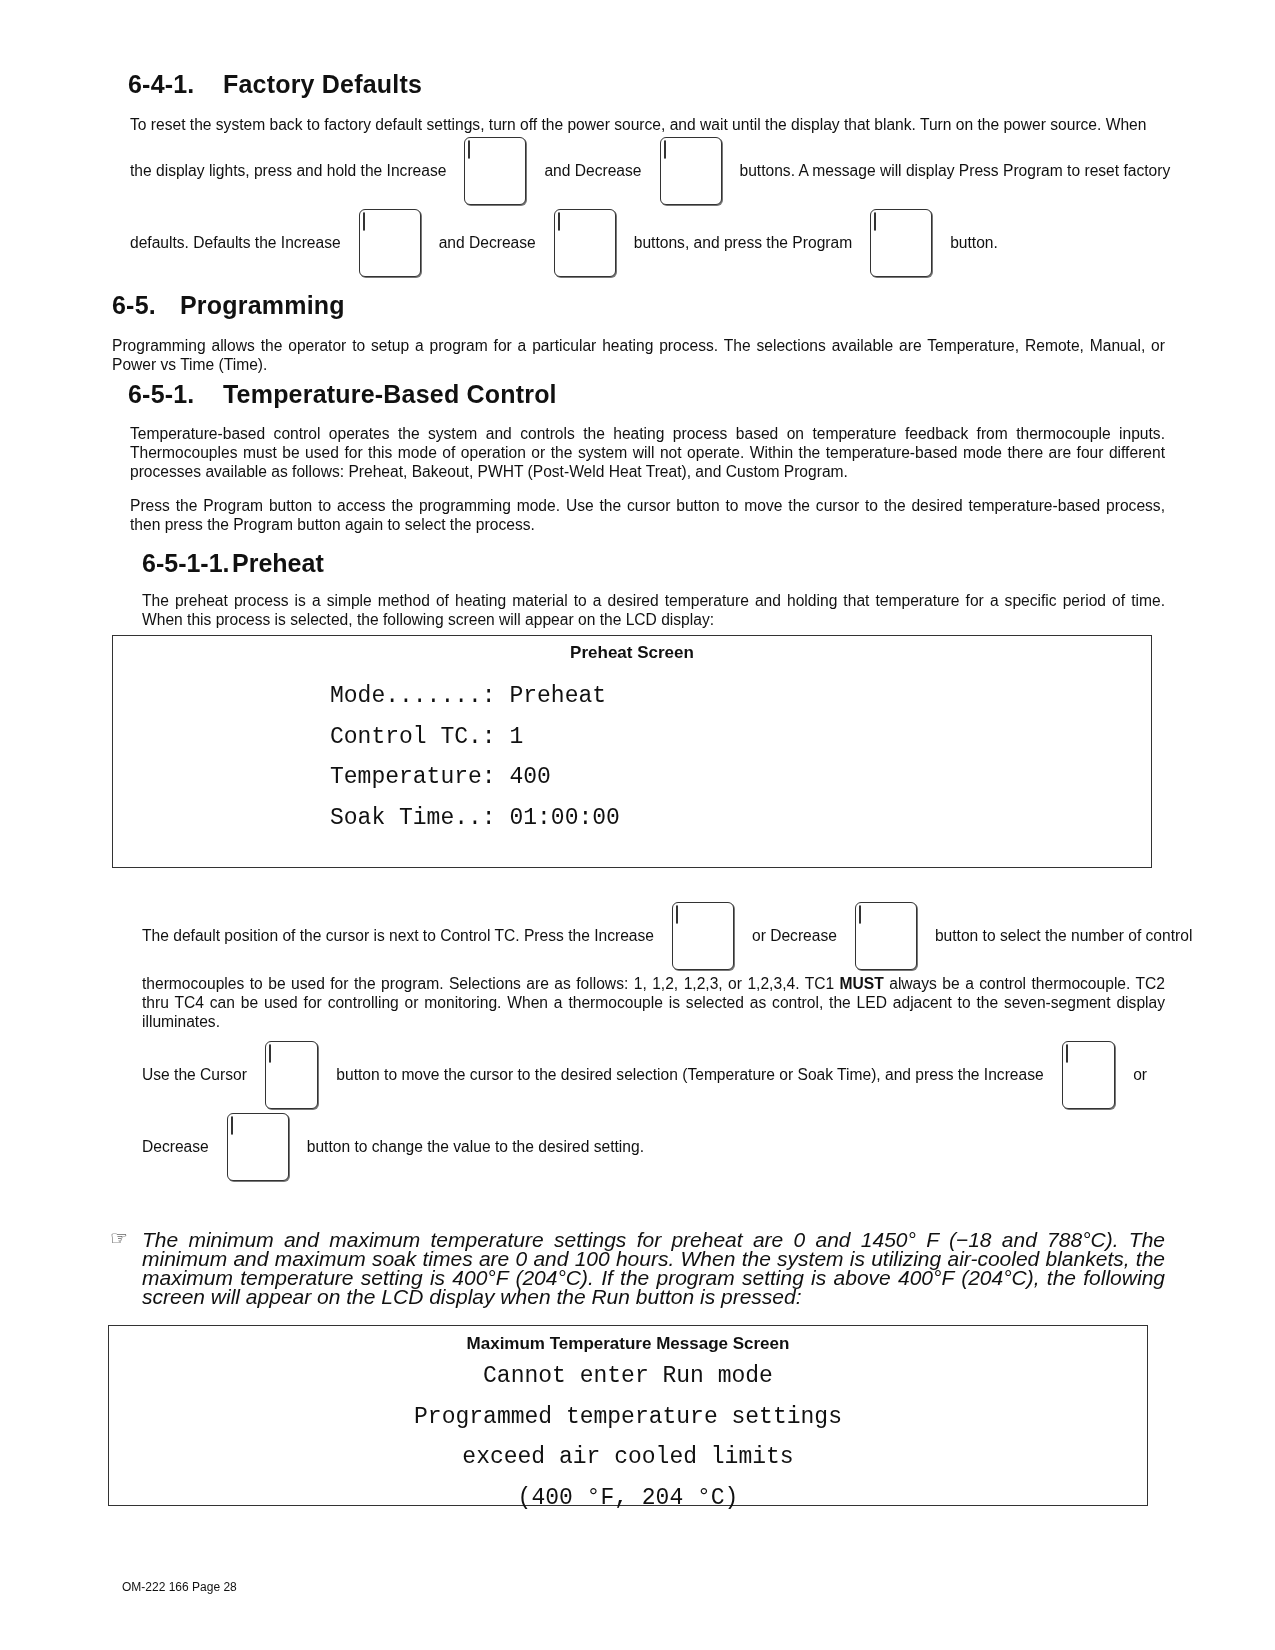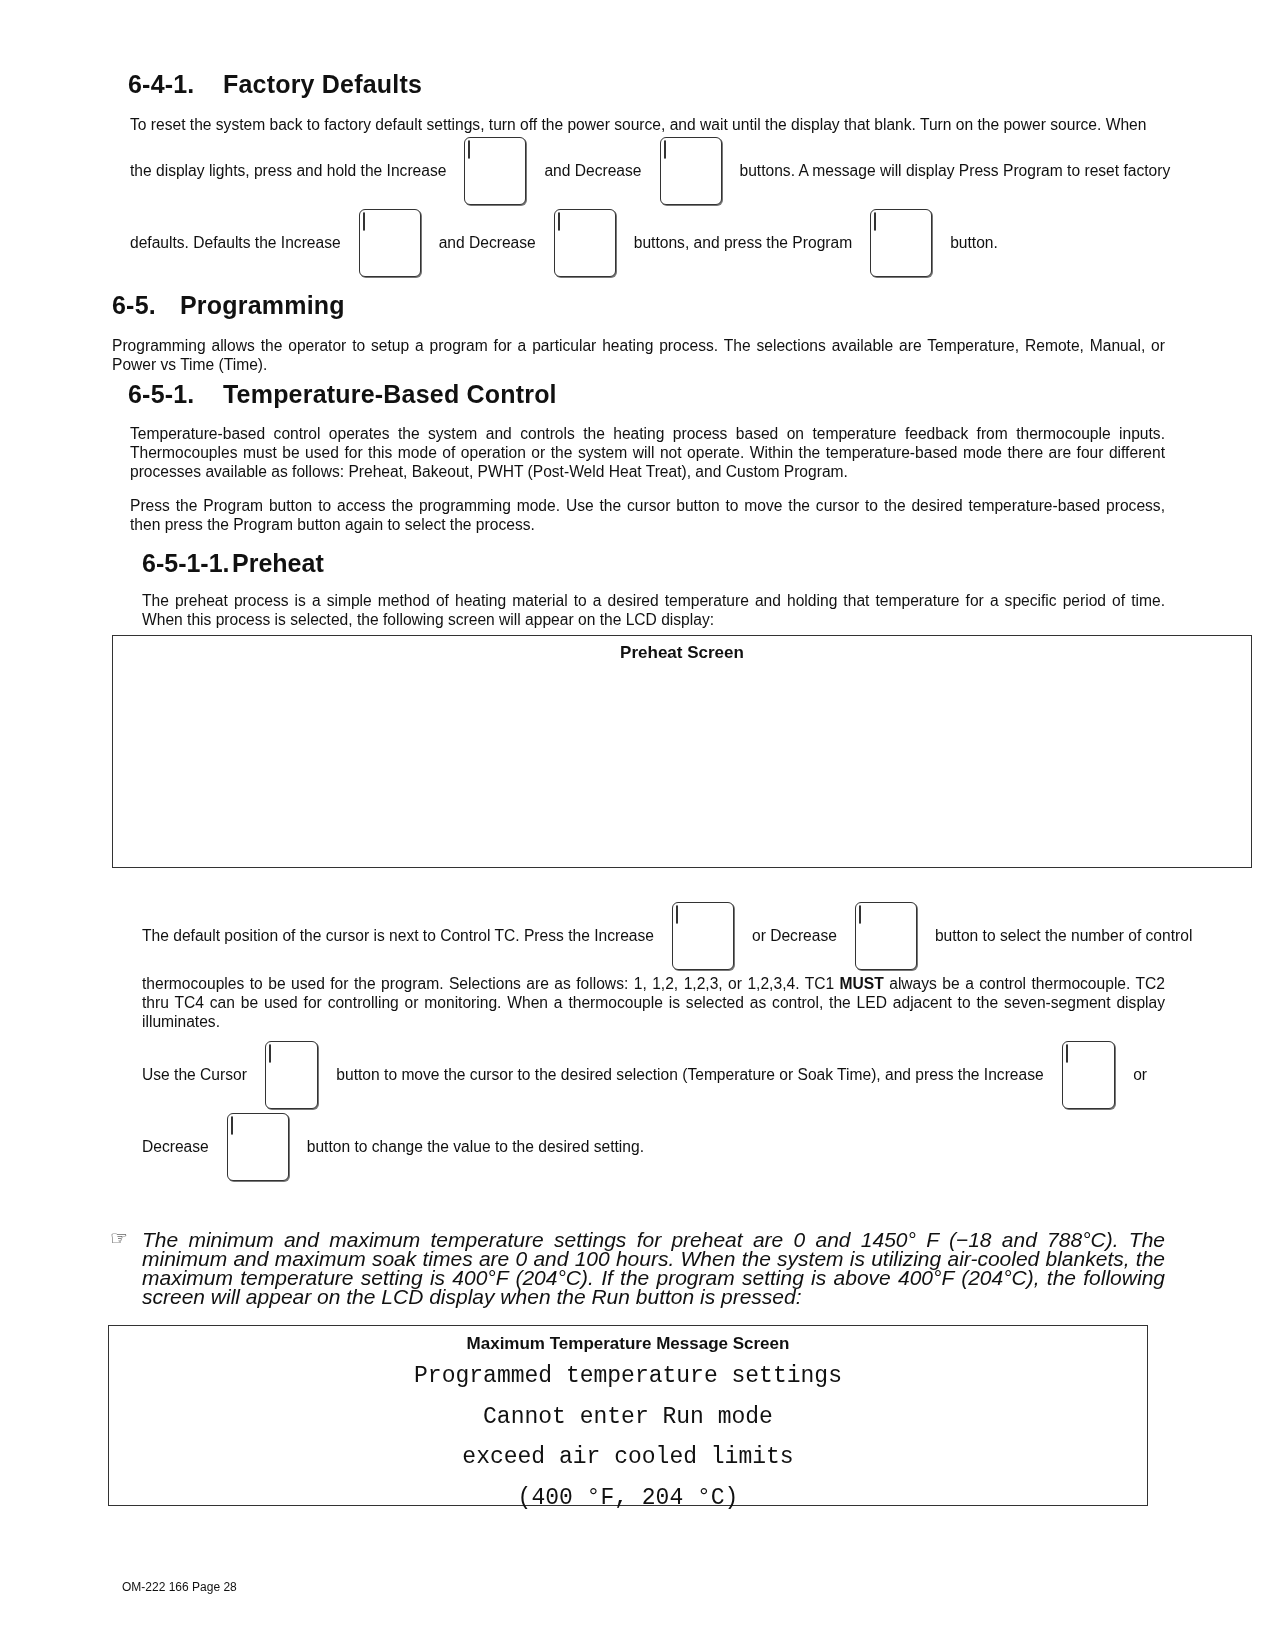--- a/index.html
+++ b/index.html
@@ -93,22 +93,28 @@
   <span class="num" style="width:95px;">6-5-1.</span><span>Temperature-Based Control</span>
 </h2>
 <p class="abs p" style="left:130px; top:424px; width:1035px;">Temperature-based control operates the system and controls the heating process based on temperature feedback from thermocouple inputs. Thermocouples must be used for this mode of operation or the system will not operate. Within the temperature-based mode there are four different processes available as follows:  Preheat, Bakeout, PWHT (Post-Weld Heat Treat), and Custom Program.</p>
 <p class="abs p" style="left:130px; top:496px; width:1035px;">Press the Program button to access the programming mode. Use the cursor button to move the cursor to the desired temperature-based process, then press the Program button again to select the process.</p>
 
 <h3 class="abs" style="left:142px; top:549px;">
   <span class="num" style="width:90px;">6-5-1-1.</span><span>Preheat</span>
 </h3>
 <p class="abs p" style="left:142px; top:591px; width:1023px;">The preheat process is a simple method of heating material to a desired temperature and holding that temperature for a specific period of time. When this process is selected, the following screen will appear on the LCD display:</p>
 
-<div class="abs screen" style="left:112px; top:635px; width:1140px; height:233px;">
+<div class="abs screen" style="left:112px; top:635px; width:1040px; height:233px;">
   <div class="screen-title" style="margin-top:7px;">Preheat Screen</div>
+  <div style="position:absolute; left:217px; top:40px; line-height:40.5px;">
+    <div class="mono">Mode.......: Preheat</div>
+    <div class="mono">Control TC.: 1</div>
+    <div class="mono">Temperature: 400</div>
+    <div class="mono">Soak Time..: 01:00:00</div>
+  </div>
 </div>
 
 <div class="abs inl" style="left:142px; top:902px;">
   <span class="t" style="margin-left:0">The default position of the cursor is next to Control TC. Press the Increase</span>
   <span class="btn"><span class="inner">
   <svg viewBox="0 0 50 58">
           <circle cx="41" cy="9" r="4" fill="none" stroke="#222" stroke-width="1.3"></circle>
     <path d="M4 36 L24 16 L44 36 Z" fill="none" stroke="#222" stroke-width="1.5"></path>
     <line x1="4" y1="36" x2="44" y2="36" stroke="#222" stroke-width="2.5"></line>
     <line x1="24" y1="21" x2="24" y2="34" stroke="#222" stroke-width="2"></line>
@@ -163,20 +169,20 @@
 </span></span>
   <span class="t">button to change the value to the desired setting.</span>
 </div>
 
 <span class="abs" style="left:110px; top:1226px; font-size:20px;">☞</span>
 <p class="abs note" style="left:142px; top:1230px; width:1023px; margin:0;">The minimum and maximum temperature settings for preheat are 0 and 1450° F (−18 and 788°C). The minimum and maximum soak times are 0 and 100 hours. When the system is utilizing air-cooled blankets, the maximum temperature setting is 400°F (204°C). If the program setting is above 400°F (204°C), the following screen will appear on the LCD display when the Run button is pressed:</p>
 
 <div class="abs screen" style="left:108px; top:1325px; width:1040px; height:181px;">
   <div class="screen-title" style="margin-top:8px;">Maximum Temperature Message Screen</div>
   <div style="text-align:center; line-height:40.5px; margin-top:2px;">
+    <div class="mono">Cannot enter Run mode</div>
     <div class="mono">Programmed temperature settings</div>
-    <div class="mono">Cannot enter Run mode</div>
     <div class="mono">exceed air cooled limits</div>
     <div class="mono">(400 °F, 204 °C)</div>
   </div>
 </div>
 
 <div class="abs footer" style="left:122px; top:1580px;">OM-222 166 Page 28</div>
 
 </body></html>

